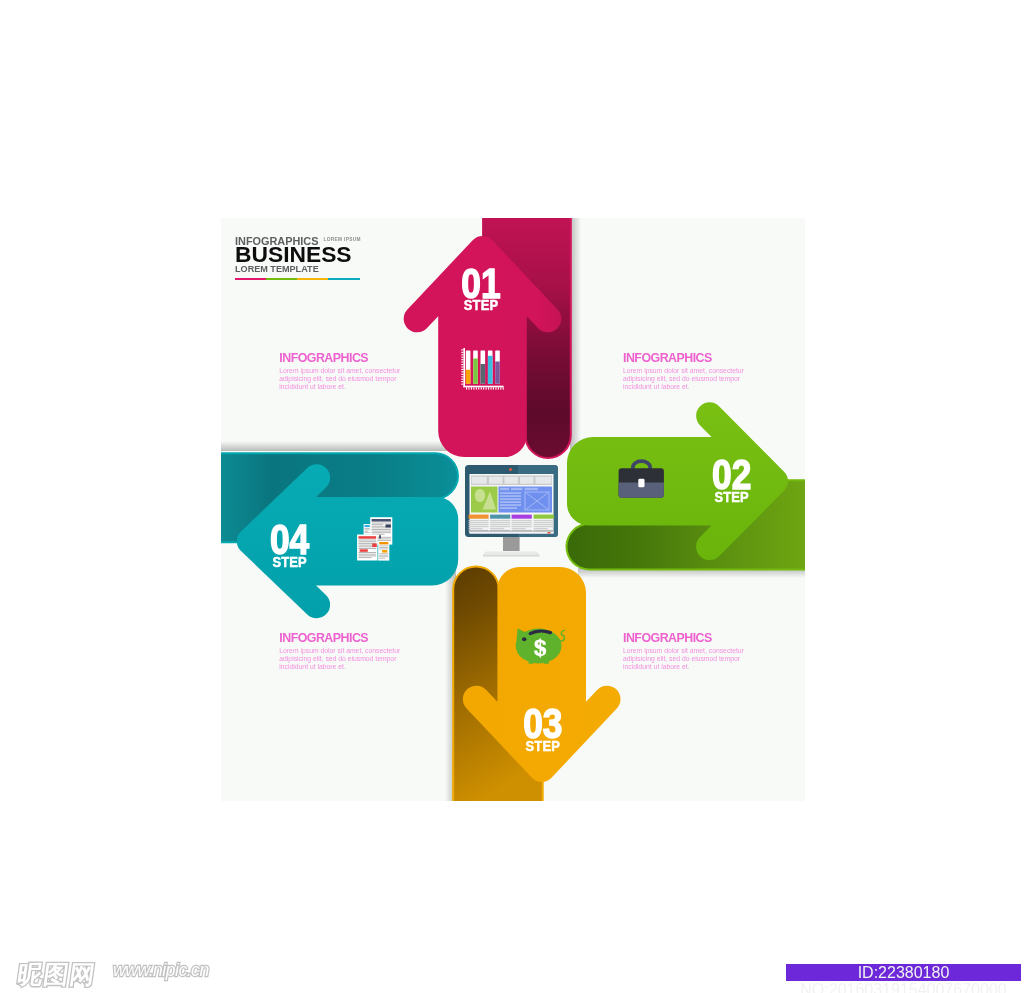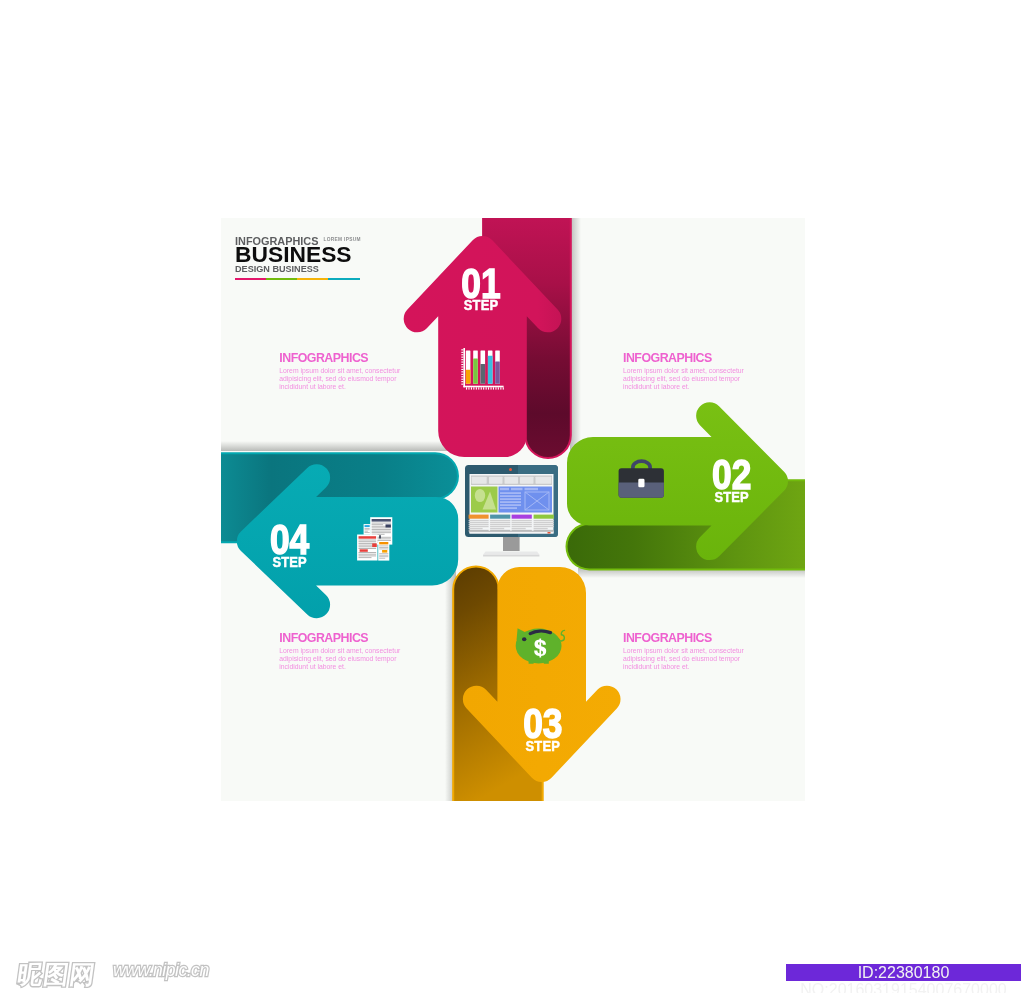--- a/index.html
+++ b/index.html
@@ -368,21 +368,21 @@
     <text class="num" transform="translate(289.6,0) scale(0.845,1)" x="0" y="554.5">04</text>
     <text class="stp" transform="translate(289.6,0) scale(0.845,1)" x="0" y="567.3">STEP</text>
   </g>
 </svg>
 
   <div class="brand">
     <div class="brand-row1">
       <span class="brand-top">INFOGRAPHICS</span><span class="brand-tag">LOREM IPSUM</span>
     </div>
     <div class="brand-main">BUSINESS</div>
-    <div class="brand-sub">DESIGN BUSINESS</div>
+    <div class="brand-sub">LOREM TEMPLATE</div>
     <div class="brand-bars">
       <i style="background: rgb(227, 23, 107);"></i>
       <i style="background: rgb(114, 187, 12);"></i>
       <i style="background: rgb(245, 180, 10);"></i>
       <i style="background: rgb(12, 171, 189);"></i>
     </div>
   </div>
 
   <div class="cap" style="left:279.3px;top:352.0px;">
     <div class="cap-title">INFOGRAPHICS</div>

